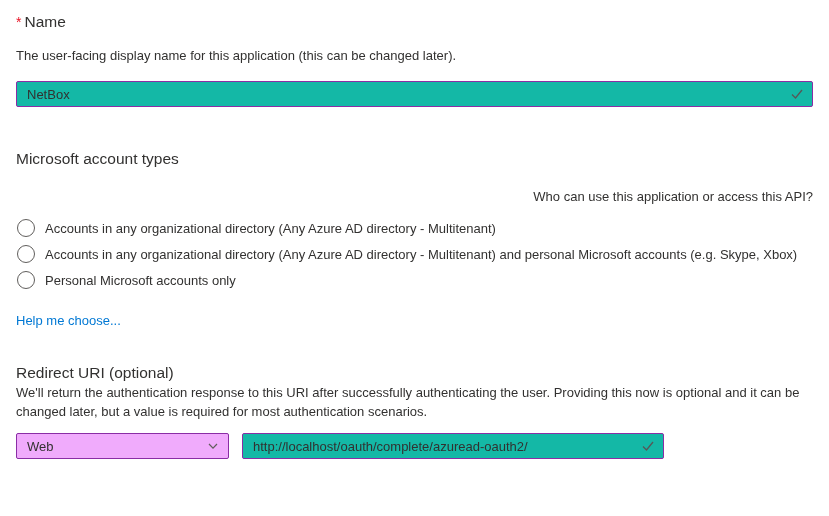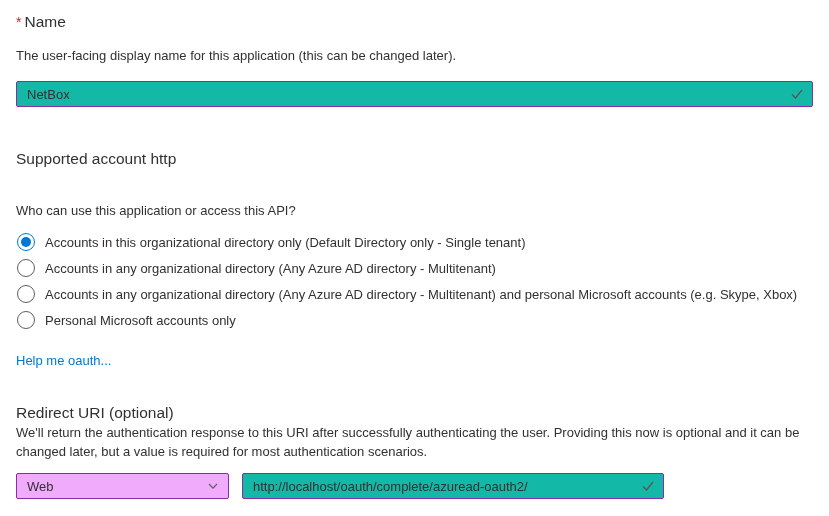--- a/index.html
+++ b/index.html
@@ -56,21 +56,21 @@
   }
   .field-check{
     position:absolute;right:8px;top:50%;
     transform:translateY(-50%);
     width:16px;height:16px;
     pointer-events:none;
   }
 
   
   .account-heading{margin-top:42px;}
-  .question{margin-top:32px;}
+  .question{margin-top:18px;text-align:right;}
   .radio-group{margin-top:9px;}
   .radio-row{
     display:flex;align-items:center;
     height:26px;
     cursor:pointer;
   }
   .radio-outer{
     flex:0 0 auto;
     width:18px;height:18px;
     margin-left:1px;
@@ -142,52 +142,46 @@
   <div class="desc name-desc">The user-facing display name for this application (this can be changed later).</div>
 
   <div class="text-field">
     <input type="text" value="NetBox" style="">
     <svg class="field-check" viewBox="0 0 16 16">
       <polyline points="3,8.5 6.5,12 13,4" fill="none" stroke="#575757" stroke-width="1.3"></polyline>
     </svg>
   </div>
 
   
-  <div class="section-heading account-heading">Supported account http</div>
+  <div class="section-heading account-heading">Microsoft account types</div>
 
   <div class="desc question">Who can use this application or access this API?</div>
 
   <div class="radio-group">
-    <div class="radio-row selected">
-      <span class="radio-outer">
-          <span class="radio-inner"></span>
-        </span>
-      <span class="radio-label">Accounts in this organizational directory only (Default Directory only - Single tenant)</span>
-    </div>
     <div class="radio-row">
       <span class="radio-outer">
           <span class="radio-inner"></span>
         </span>
       <span class="radio-label">Accounts in any organizational directory (Any Azure AD directory - Multitenant)</span>
     </div>
     <div class="radio-row">
       <span class="radio-outer">
           <span class="radio-inner"></span>
         </span>
       <span class="radio-label">Accounts in any organizational directory (Any Azure AD directory - Multitenant) and personal Microsoft accounts (e.g. Skype, Xbox)</span>
     </div>
     <div class="radio-row">
       <span class="radio-outer">
           <span class="radio-inner"></span>
         </span>
       <span class="radio-label">Personal Microsoft accounts only</span>
     </div>
   </div>
 
-  <a class="help-link">Help me oauth...</a>
+  <a class="help-link">Help me choose...</a>
 
   
   <div class="section-heading redirect-heading">Redirect URI (optional)</div>
 
   <div class="desc redirect-desc">We'll return the authentication response to this URI after successfully authenticating the user. Providing this now is optional and it can be changed later, but a value is required for most authentication scenarios.</div>
 
   <div class="redirect-row">
     <div class="select-box">
       <span>Web</span>
       <svg class="select-chevron" viewBox="0 0 14 14">

